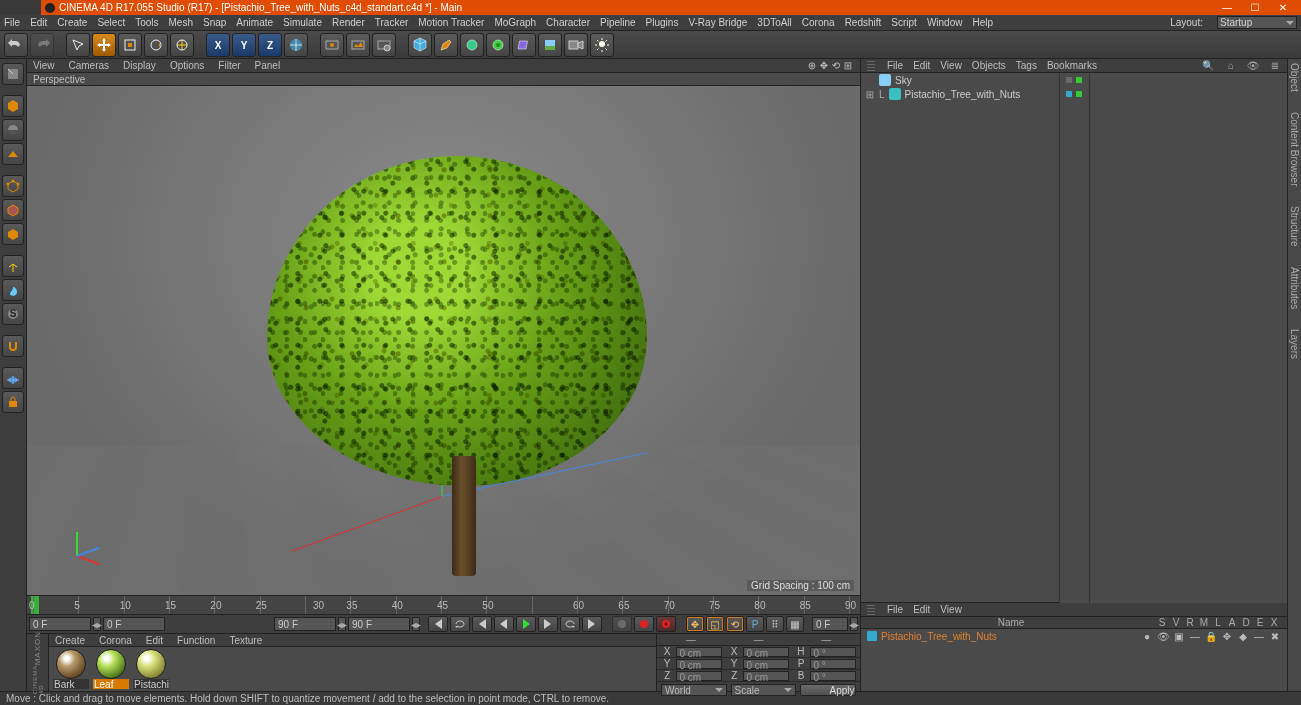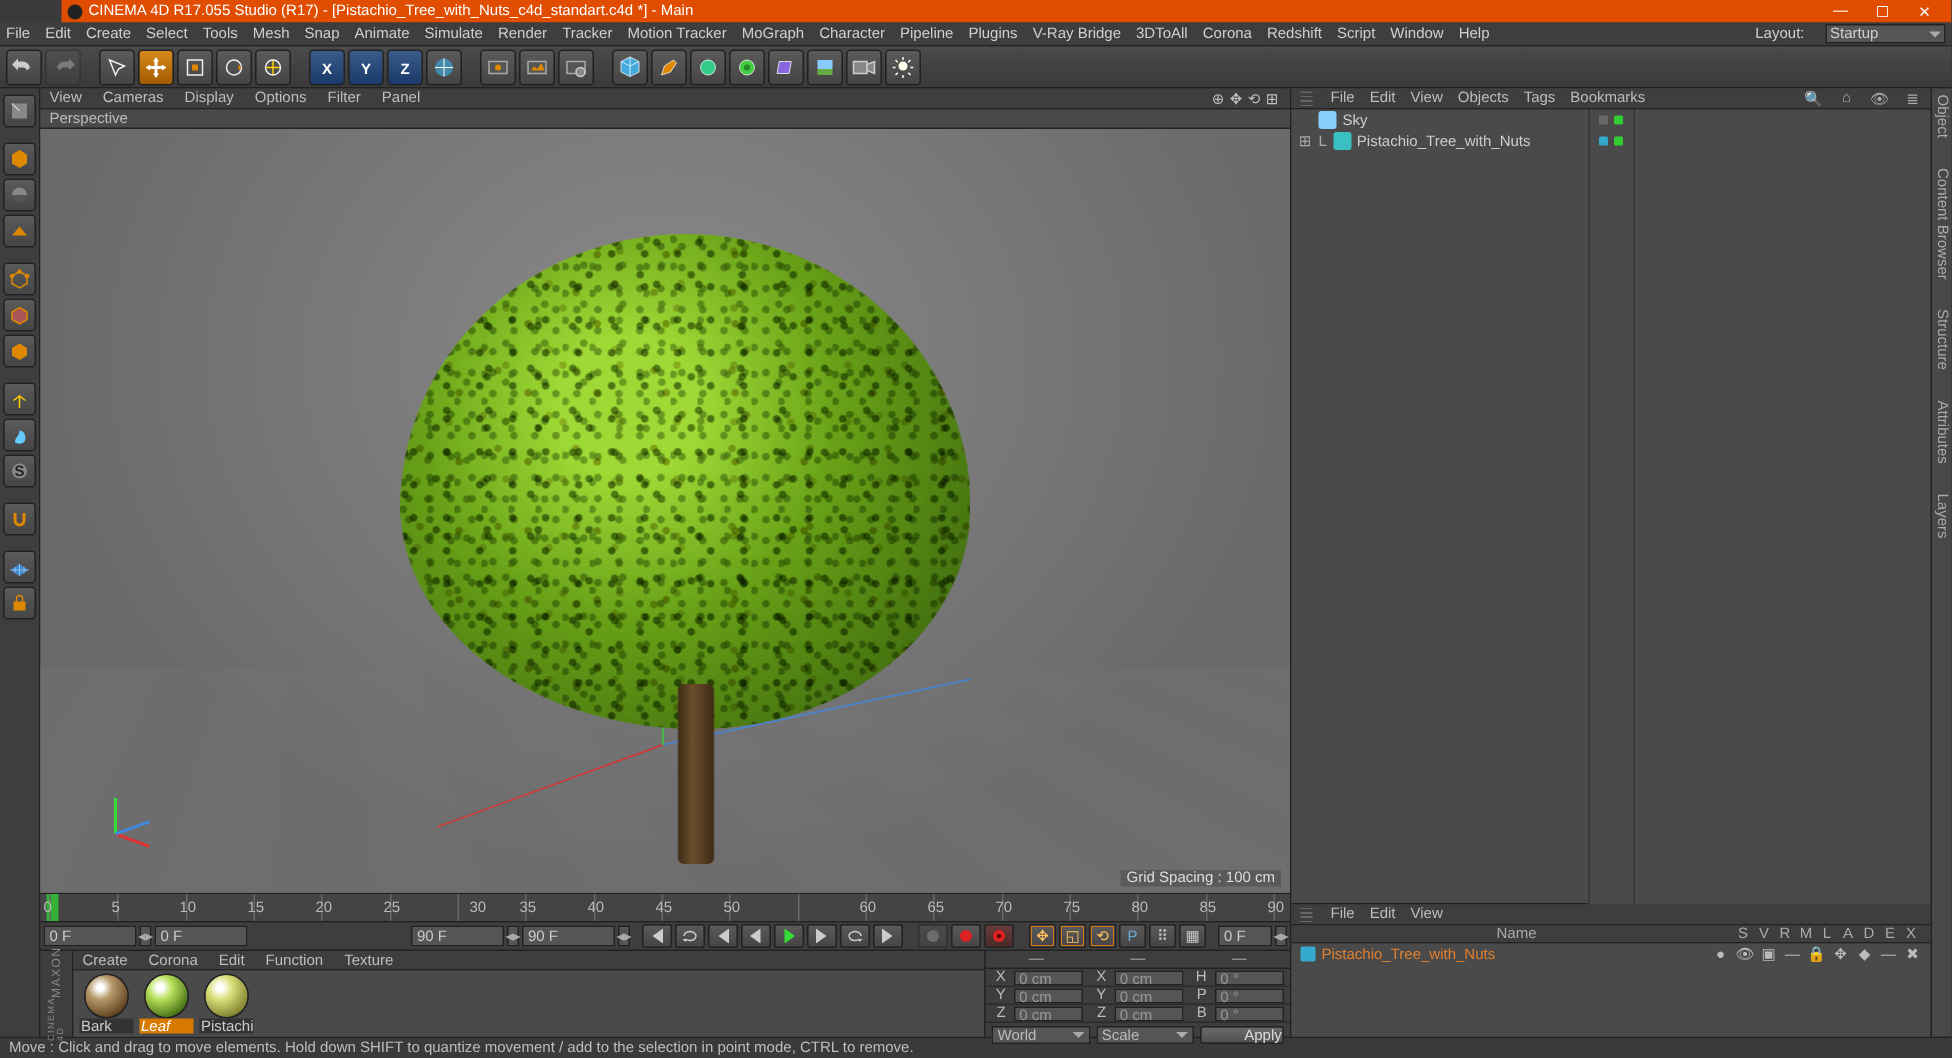--- a/index.html
+++ b/index.html
@@ -89,21 +89,21 @@
   
   .matpanel { height: 58px; background: #3e3e3e; border-top: 1px solid #222; display: flex; }
   .matleft { flex: 1; display: flex; flex-direction: column; }
   .matmenu { height: 14px; background: #3e3e3e; border-bottom: 1px solid #222; display: flex; align-items: center; gap: 14px; padding: 0 6px; color: #bdbdbd; }
   .matlist { flex: 1; display: flex; align-items: flex-start; gap: 4px; padding: 2px 4px; background: #4a4a4a; }
   .logo { width: 22px; display:flex; flex-direction:column; align-items:center; justify-content:center; padding:2px 0; border-right:1px solid #222; }
   .logo span { writing-mode: vertical-rl; transform: rotate(180deg); color:#888; font-size:8px; letter-spacing:1px; }
   .matitem { width: 36px; display: flex; flex-direction: column; align-items: center; }
   .matball { width: 30px; height: 30px; border-radius: 50%; background: radial-gradient(circle at 35% 30%, #fff 0 8%, var(--c1) 30%, var(--c2) 80%); border:1px solid #222; }
   .matname { width: 36px; height: 10px; background: #333; color: #ccc; text-align: left; padding: 0 1px; overflow: hidden; white-space: nowrap; }
-  .matitem.sel .matname { background: #d87a00; color: #fff; font-style: italic; }
+  .matitem.sel .matname { background: #d87a00; color: #fff; }
 
   .coordpanel { width: 204px; border-left: 1px solid #222; display: flex; flex-direction: column; }
   .coordrow { height: 12px; display: flex; align-items: center; gap: 6px; padding: 0 4px; color:#bbb; border-bottom: 1px solid #2a2a2a; }
   .coordhead { height: 12px; display:flex; align-items:center; justify-content:space-around; color:#aaa; border-bottom:1px solid #222; }
   .coordrow .lab { width: 10px; text-align:right; }
   .coordrow .val { width: 48px; height: 10px; background:#555; border:1px solid #222; color:#999; padding:0 2px; text-align:left; }
   .coordfoot { display:flex; gap:4px; padding:2px 4px; }
   .ddown { flex:1; height:12px; background:#555; border:1px solid #222; display:flex; align-items:center; justify-content:space-between; padding:0 3px; color:#bbb; }
   .applybtn { width:56px; height:12px; background:linear-gradient(#6a6a6a,#505050); border:1px solid #222; border-radius:2px; display:flex; align-items:center; justify-content:center; color:#ddd;padding-left:28px; }
 

